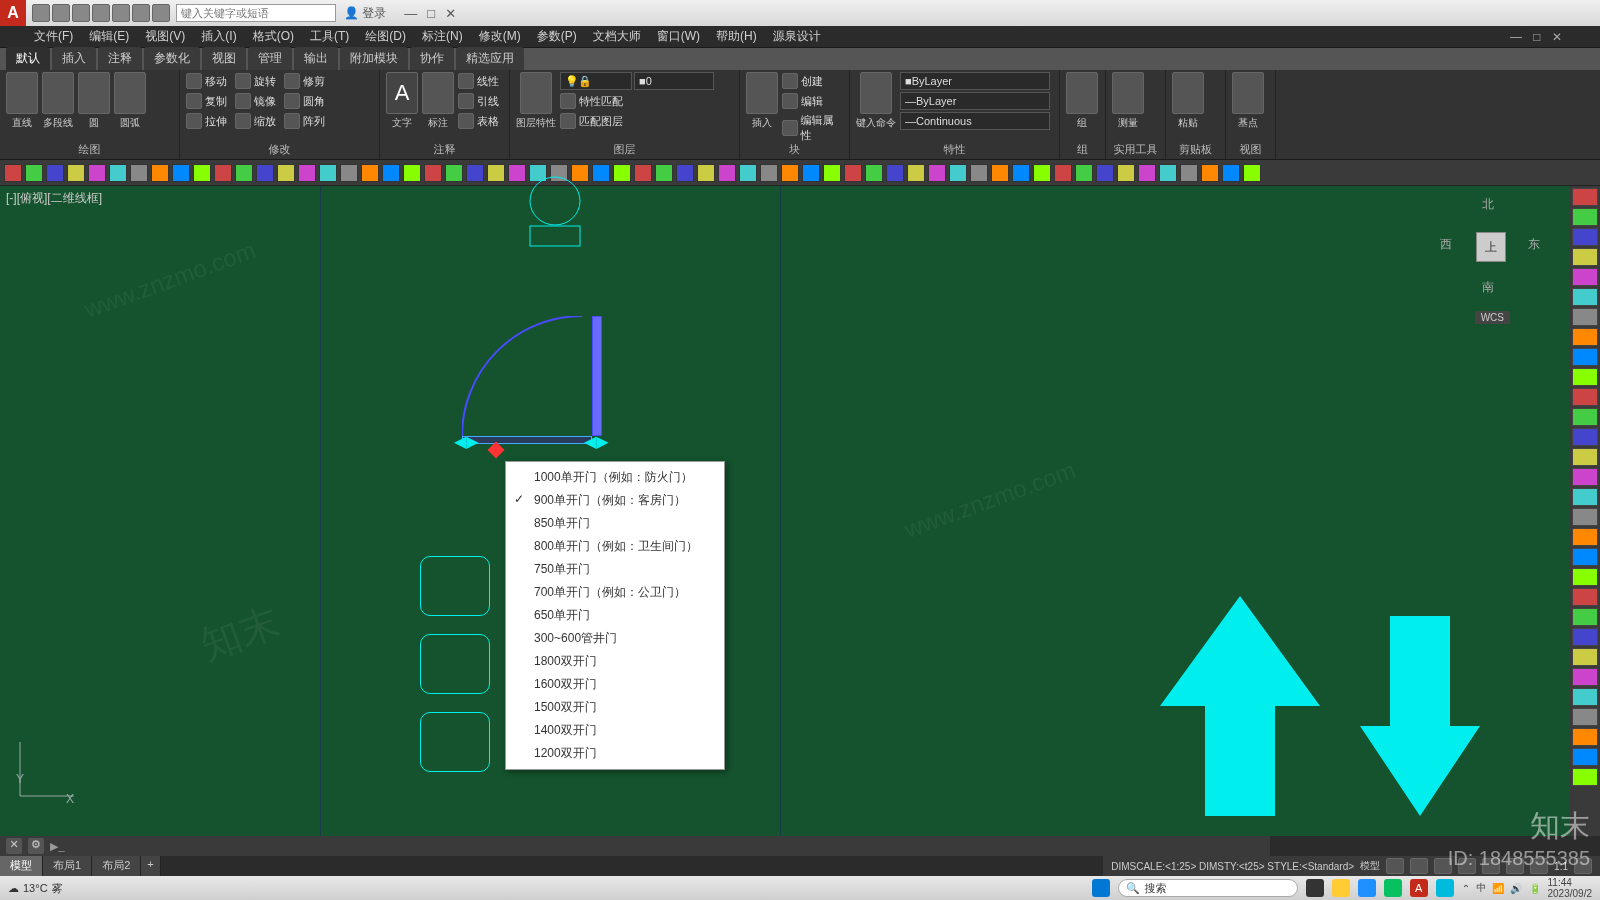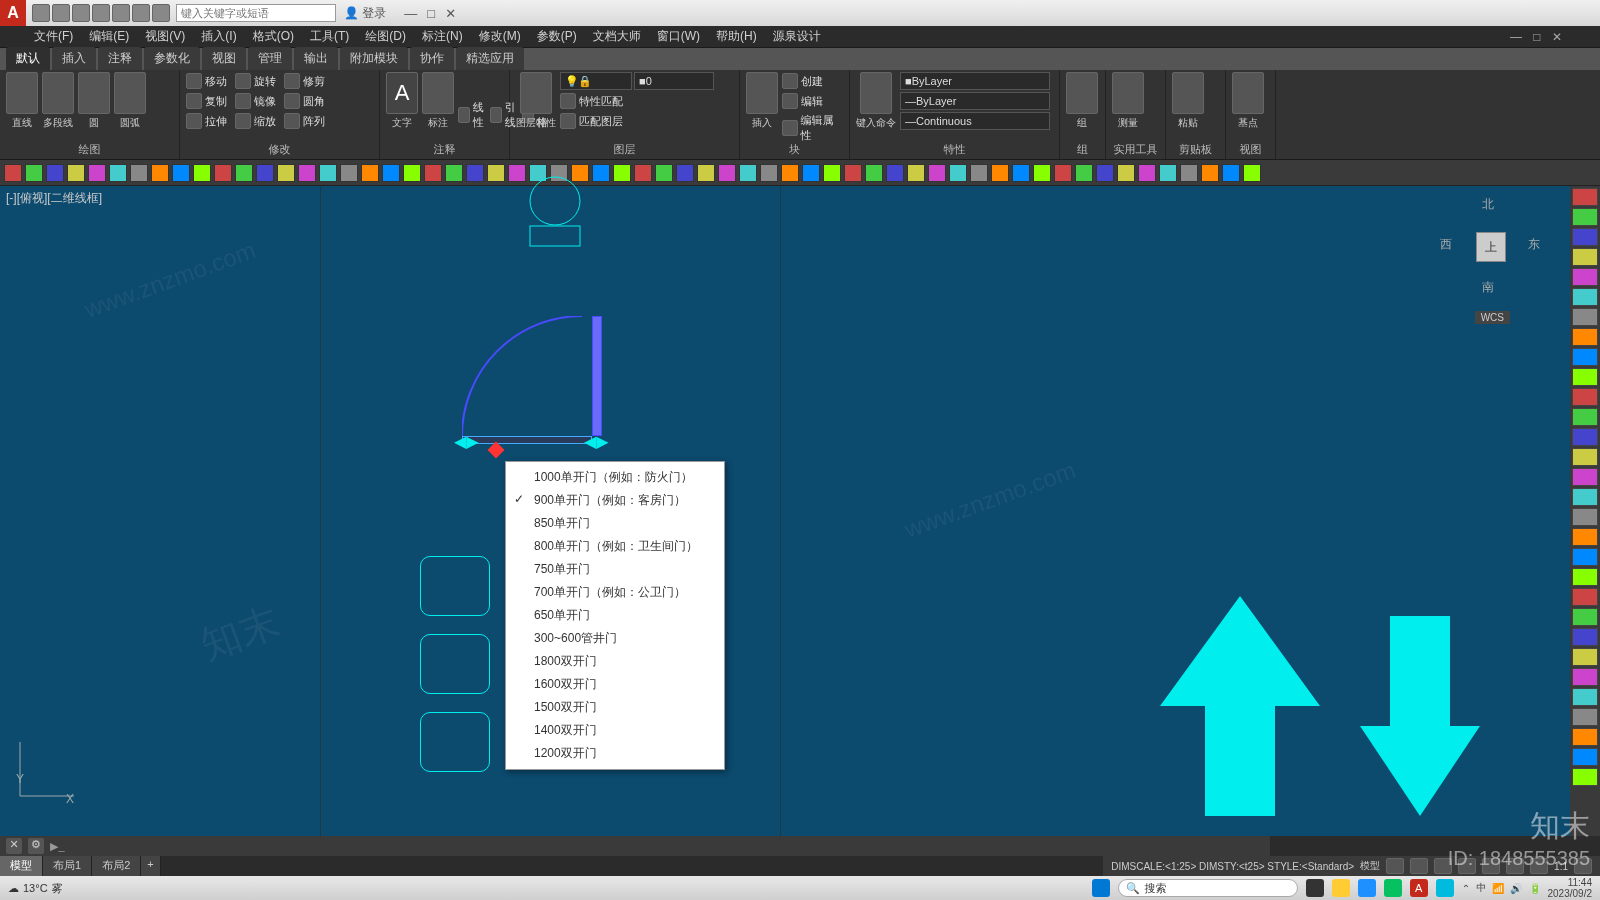--- a/index.html
+++ b/index.html
@@ -22,21 +22,21 @@
 .pbody{display:flex;gap:4px;flex:1}
 .btools{display:flex;flex-direction:column;gap:2px;align-items:center;font-size:10px;color:#ccc}
 .btools .bi{width:28px;height:28px;background:#555;border:1px solid #666;border-radius:2px}
 .btools.big .bi{width:32px;height:42px}
 .txtbtn{font-size:11px;color:#ddd;display:flex;align-items:center;gap:3px;padding:1px 0}
 .txtbtn .si{width:16px;height:16px;background:#555;border:1px solid #666;border-radius:2px}
 .combo{width:150px;height:18px;background:#2a2a2a;border:1px solid #555;font-size:11px;color:#ddd;padding:0 4px;display:flex;align-items:center}
 .combo.small{width:72px}
 .toolstrip{height:26px;background:#3a3a3a;display:flex;align-items:center;gap:3px;padding:0 4px;border-bottom:1px solid #222}
 .toolstrip .tsi{width:18px;height:18px;border:1px solid #333}
-.canvas{position:absolute;top:186px;left:0;right:0;bottom:64px;background:#0c4a6e}
+.canvas{position:absolute;top:186px;left:0;right:0;bottom:64px;background:#14532d}
 .canvas .vtag{position:absolute;top:4px;left:6px;font-size:12px;color:#ccc}
 .compass{position:absolute;top:10px;right:60px;width:100px;height:100px;color:#aaa;font-size:12px}
 .compass .cube{position:absolute;top:36px;left:36px;width:30px;height:30px;background:#ccc;border:1px solid #888;display:flex;align-items:center;justify-content:center;color:#333}
 .compass .n{position:absolute;top:0;left:42px}.compass .s{position:absolute;bottom:0;left:42px}
 .compass .w{position:absolute;top:40px;left:0}.compass .e{position:absolute;top:40px;right:0}
 .wcs{position:absolute;top:125px;right:90px;background:#444;color:#ccc;font-size:10px;padding:1px 6px}
 .axes{position:absolute;bottom:30px;left:10px;color:#9aa}
 .axes .y{position:absolute;bottom:20px;left:6px;font-size:12px}
 .axes .x{position:absolute;bottom:0;left:56px;font-size:12px}
 .axes svg{position:absolute;bottom:0;left:0}
@@ -170,21 +170,21 @@
   <div class="panel" style="width:130px">
     <div class="pbody">
       <div class="btools big">
           <div class="bi" style="background:#444;color:#fff;display:flex;align-items:center;justify-content:center;font-size:22px">A</div>
           <span>文字</span>
         </div>
       <div class="btools big">
           <div class="bi"></div>
           <span>标注</span>
         </div>
-      <div style="display:flex;flex-direction:row;gap:2px" id="annot-side">
+      <div style="display:flex;flex-direction:column;gap:2px" id="annot-side">
           <div class="txtbtn"><div class="si"></div>线性</div>
           <div class="txtbtn"><div class="si"></div>引线</div>
           <div class="txtbtn"><div class="si"></div>表格</div>
         </div>
     </div>
     <div class="plabel">注释</div>
   </div>
   <div class="panel" style="width:230px">
     <div class="pbody">
       <div class="btools big">
@@ -484,21 +484,21 @@
   <div class="appico" style="background:#1e90ff"></div>
   <div class="appico" style="background:#07c160"></div>
   <div class="appico" style="background:#c42a1c;color:#fff;text-align:center;line-height:18px">A</div>
   <div class="appico" style="background:#0bd"></div>
   <div class="tray">
     <span>⌃</span>
     <span>中</span>
     <span>📶</span>
     <span>🔊</span>
     <span>🔋</span>
-    <div style="text-align:right">
+    <div style="">
         <div>11:44</div>
         <div>2023/09/2</div>
       </div>
   </div>
 </div>
 
 <div class="idmark">
   <div style="font-size:30px">知末</div>
   <div>ID: 1848555385</div>
 </div>

